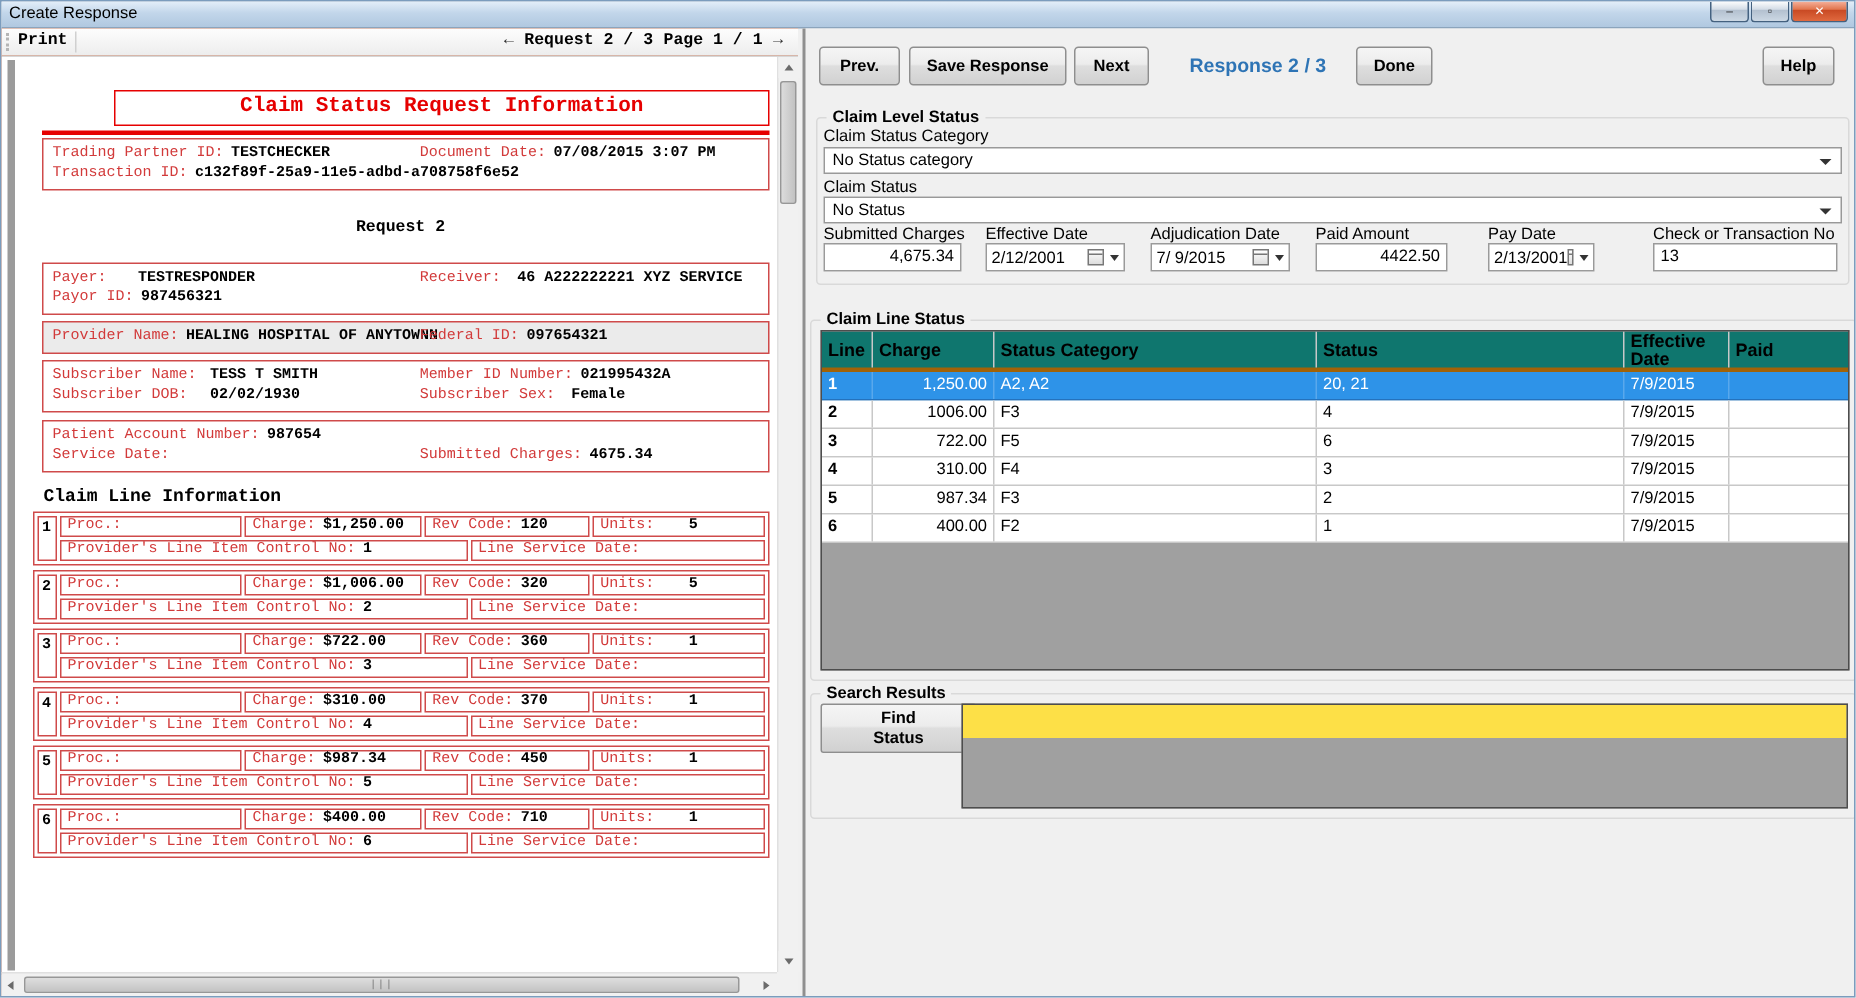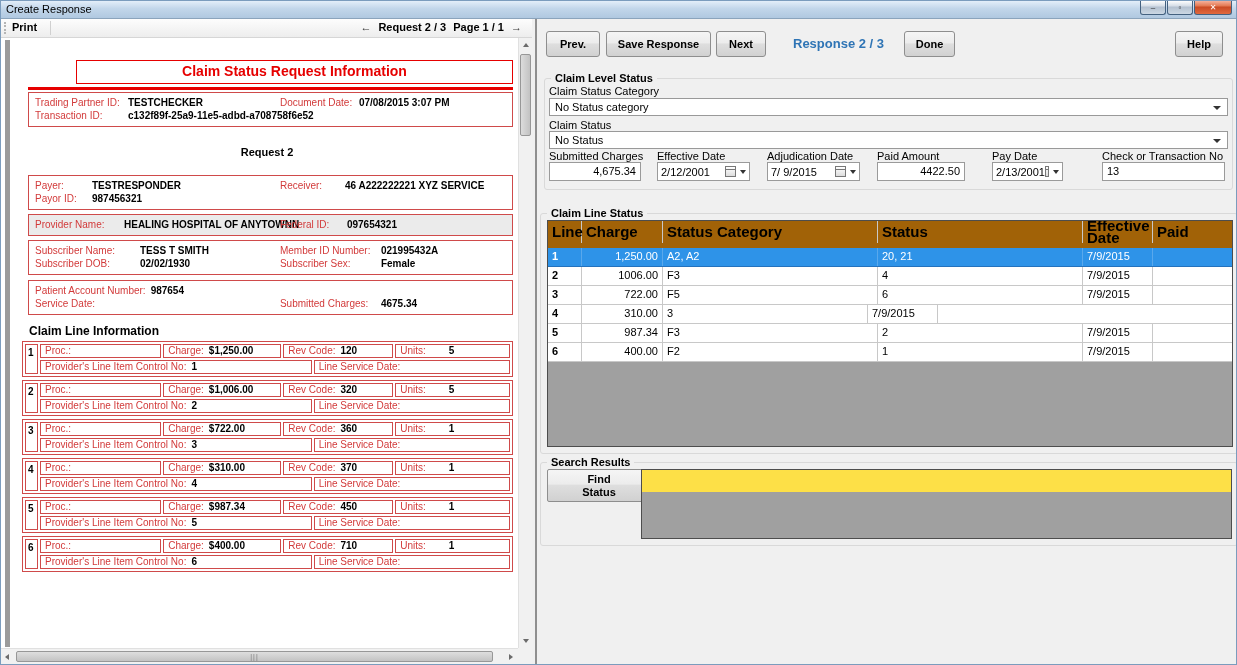--- a/index.html
+++ b/index.html
@@ -13,21 +13,21 @@
   .titlebar { position:absolute; left:0; top:0; width:100%; height:18px;
     background:linear-gradient(#e3eef9,#c2d6ea 45%,#b0c8e0); border-bottom:1px solid #8ba4bc;
     font-size:11px; padding:2px 0 0 5px; }
   .win-btns { position:absolute; top:0; right:4px; display:flex; }
   .win-btn { height:14px; margin-left:1px; border:1px solid #44617f; border-top:none;
     border-radius:0 0 3px 3px; background:linear-gradient(#fdfdfd,#d3dce6 40%,#b3c0cf 45%,#ccd8e4);
     font-size:8px; line-height:13px; text-align:center; color:#222; width:26px; }
   .win-btn.close { width:38px; color:#fff;
     background:linear-gradient(#f5b09a,#e2764f 40%,#c94a24 45%,#e0693f); }
   
-  .left-panel { position:absolute; left:0; top:18px; width:531px; bottom:0; background:#c2410c; }
+  .left-panel { position:absolute; left:0; top:18px; width:531px; bottom:0; background:#c2410c;font-family:Liberation Mono, monospace; }
   .lp-toolbar { position:absolute; left:0; top:0; right:0; height:19px;
     background:linear-gradient(#fdfdfd,#ededed); border-bottom:1px solid #d6d6d6; }
   .tb-grip { position:absolute; left:3px; top:3px; width:2px; height:12px; border-left:2px dotted #b5b5b5; }
   .tb-print { position:absolute; left:11px; top:2px; font-size:11px; font-weight:bold; }
   .tb-sep { position:absolute; left:49px; top:2px; width:1px; height:14px; background:#d0d0d0; }
   .tb-nav { position:absolute; right:10px; top:2px; font-size:11px; font-weight:bold; display:flex; gap:7px; align-items:center; }
   .tb-arrow { font-weight:normal; color:#333; cursor:default; }
   .doc-area { position:absolute; left:0; top:19px; right:0; bottom:0; background:#fff; }
   .page-edge { position:absolute; left:4px; top:2px; width:5px; bottom:17px; background:#9b9b9b; }
   .doc-content { position:absolute; left:9px; right:14px; top:0; bottom:16px; overflow:hidden;
@@ -95,22 +95,22 @@
   .datefld { display:flex; align-items:center; padding:2px 3px; }
   .datefld .dtext { flex:1; }
   .cal-icon { width:11px; height:11px; border:1px solid #777; background:linear-gradient(#fff,#ddd);
     position:relative; margin-right:4px; }
   .cal-icon::before { content:""; position:absolute; left:0; right:0; top:2px; height:1px; background:#777; }
   .dd-arrow { width:0; height:0; border-left:3px solid transparent; border-right:3px solid transparent;
     border-top:4px solid #333; }
   
   .clt { position:absolute; left:6px; right:4px; top:6px; height:227px; border:1px solid #4d4d4d;
     background:var(--empty-gray,#a0a0a0); overflow:hidden; }
-  .clt-head { display:flex; height:27px; background:#a16207; border-bottom:5px solid #a16207;
-    font-weight:bold; font-size:15px; }
+  .clt-head { display:flex; height:27px; background:#0f766e; border-bottom:3px solid #a16207;
+    font-weight:bold; font-size:12px; }
   .hc { padding:1px 4px; border-right:1px solid #c8c8c8; display:flex; align-items:center; line-height:12px; }
   .clt-row { display:flex; height:19px; background:#fff; border-bottom:1px solid #c8c8c8; font-size:11px; }
   .cc { padding:2px 4px; border-right:1px solid #c8c8c8; overflow:hidden; white-space:nowrap; }
   .col-line{width:34px}.col-charge{width:81px; text-align:right}.col-cat{width:215px}
   .col-status{width:205px}.col-eff{width:70px}.col-paid{flex:1; border-right:none}
   .cc.col-line{font-weight:bold}
   .clt-row.sel { background:var(--selection-blue,#2e93e8); color:#fff; border-bottom-color:#2472bd; }
   .clt-row.sel .cc { border-right-color:#59a8ec; }
   
   .find-btn { position:absolute; left:6px; top:6px; width:104px; height:33px;
@@ -548,20 +548,21 @@
         <div class="cc col-line">3</div>
         <div class="cc col-charge">722.00</div>
         <div class="cc col-cat">F5</div>
         <div class="cc col-status">6</div>
         <div class="cc col-eff">7/9/2015</div>
         <div class="cc col-paid"></div>
       </div>
       <div class="clt-row">
         <div class="cc col-line">4</div>
         <div class="cc col-charge">310.00</div>
+        <div class="cc col-cat">F4</div>
         <div class="cc col-status">3</div>
         <div class="cc col-eff">7/9/2015</div>
         <div class="cc col-paid"></div>
       </div>
       <div class="clt-row">
         <div class="cc col-line">5</div>
         <div class="cc col-charge">987.34</div>
         <div class="cc col-cat">F3</div>
         <div class="cc col-status">2</div>
         <div class="cc col-eff">7/9/2015</div>

